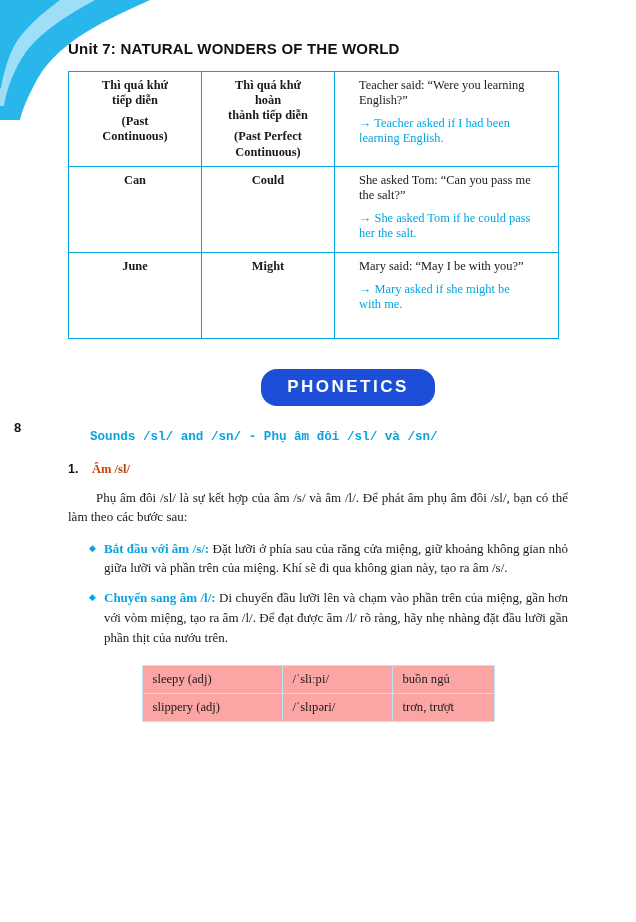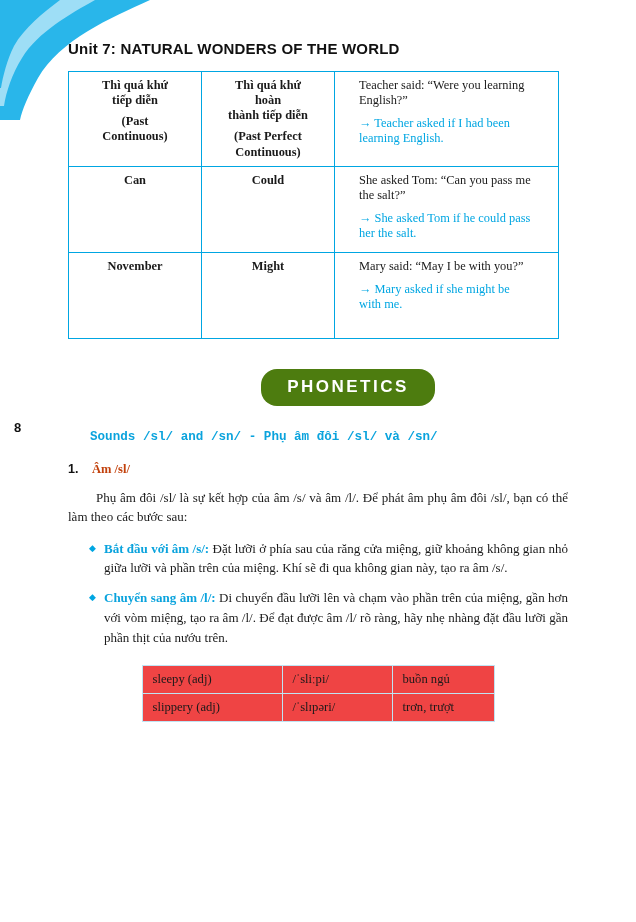--- a/index.html
+++ b/index.html
@@ -75,21 +75,21 @@
   .row-tall td { height: 86px; }
   .row-last td { height: 112px; }
 
   
   .phonetics-wrap {
     margin-top: 30px;
     text-align: center;
   }
   .phonetics-badge {
     display: inline-block;
-    background: #4d7c0f;
+    background: #1d4ed8;
     color: #ffffff;
     font-family: "Liberation Sans", sans-serif;
     font-weight: bold;
     font-size: 17px;
     letter-spacing: 2.5px;
     padding: 8px 26px 9px 26px;
     border-radius: 16px 16px 16px 16px;
     position: relative;
     left: 30px;
   }
@@ -155,21 +155,21 @@
   
   .word-table-wrap {
     margin-top: 18px;
     display: flex;
     justify-content: center;
   }
   table.words {
     border-collapse: collapse;
     width: 352px;
     table-layout: fixed;
-    background: #ef4444;
+    background: #fca5a5;
   }
   table.words td {
     border: 1px solid #bfe4f3;
     padding: 6px 10px;
     font-size: 12.6px;
     height: 28px;
   }
   td.w1 { width: 140px; }
   td.w2 { width: 110px; }
   td.w3 { width: 102px; }
@@ -211,21 +211,21 @@
       </tr>
       <tr class="row-tall">
         <td class="col1">Can</td>
         <td class="col2">Could</td>
         <td class="col3">
           <span class="cell-line">She asked Tom: “Can you pass me the salt?”</span>
           <span class="blue-answer">→ She asked Tom if he could pass her the salt.</span>
         </td>
       </tr>
       <tr class="row-tall">
-        <td class="col1">November</td>
+        <td class="col1">June</td>
         <td class="col2">Might</td>
         <td class="col3">
           <span class="cell-line">Mary said: “May I be with you?”</span>
           <span class="blue-answer">→ Mary asked if she might be with me.</span>
         </td>
       </tr>
     </tbody>
   </table>
 
   <div class="phonetics-wrap">

